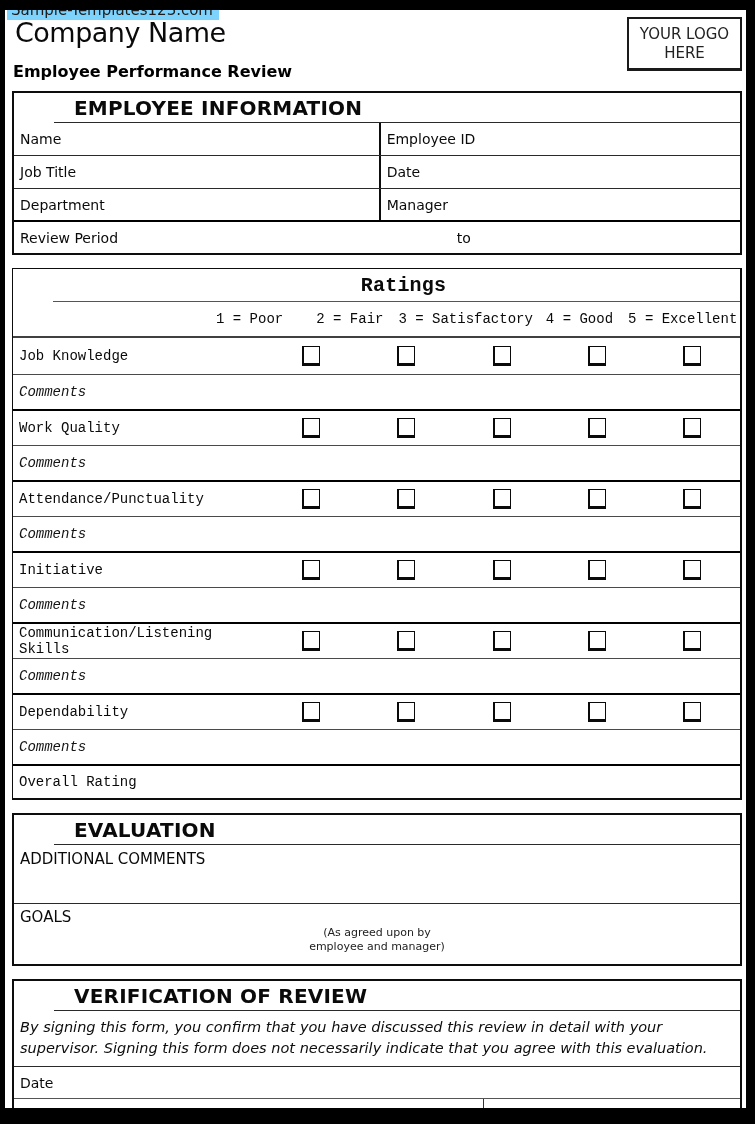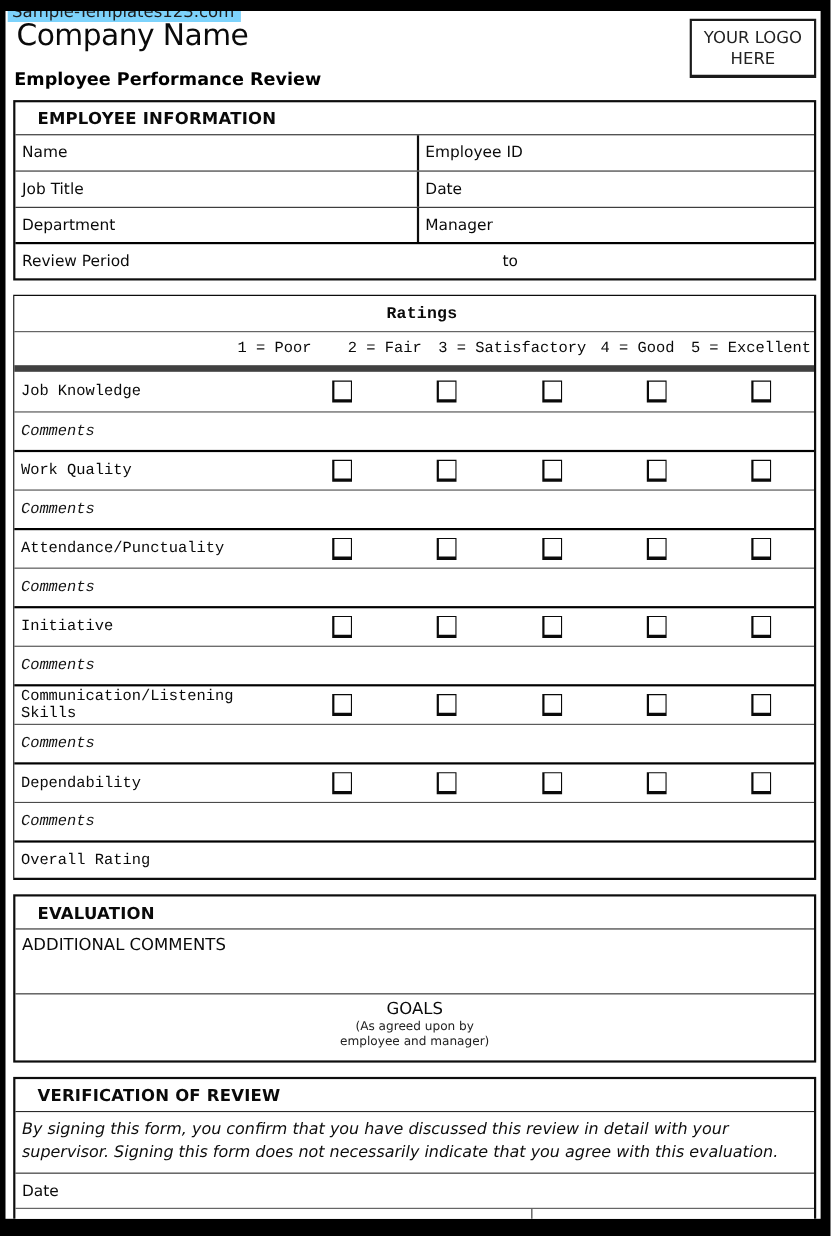--- a/index.html
+++ b/index.html
@@ -35,40 +35,41 @@
     display:flex; flex-direction:column; align-items:center; justify-content:center;
     font-size:15px; color:#222; line-height:1.25; text-align:center;
   }
   .form-title {
     font-size:16px; font-weight:700; margin:14px 0 0 8px; color:#000;
   }
   .tbl {
     width:730px; margin-left:7px; border:2px solid #0d0d0d; background:#fff;
   }
   .tbl-header {
-    font-size:15px; font-weight:700; letter-spacing:0.2px;
+    font-size:20px; font-weight:700; letter-spacing:0.2px;
     padding:5px 6px 4px 20px; height:30px; display:flex; align-items:center;
     border-bottom:1px solid #2a2a2a;
+    margin-left:40px;
   }
   .tbl-header.center { justify-content:center; }
   
   .info-row { display:flex; height:33px; border-bottom:1px solid #2a2a2a; font-size:14px; }
   .info-row .cell { display:flex; align-items:center; padding-left:6px; }
   .info-row .cell.l { width:50.5%; border-right:2px solid #0d0d0d; }
   .info-row .cell.r { flex:1; }
   .info-row.last { border-bottom:2px solid #000;justify-content:flex-end; }
   .period-row { position:relative; height:31px; display:flex; align-items:center; font-size:14px; border-bottom:none; }
   .period-row .lbl { padding-left:6px; }
   .period-row .to { position:absolute; left:61%; }
   
   .tbl.ratings { margin-top:13px; border-width:1px 2px 2px 1px;font-family:Liberation Mono, monospace; }
   .tbl.ratings .tbl-header { height:33px; border-bottom:1px solid #555; }
   .scale-row {
     height:36px; display:flex; align-items:center; font-size:14px;
-    border-bottom:6px solid #404040; white-space:nowrap;
+    border-bottom:2px solid #404040; white-space:nowrap;
   }
   .scale-row span:nth-child(1){ margin-left:203px; }
   .scale-row span:nth-child(2){ margin-left:33px; }
   .scale-row span:nth-child(3){ margin-left:15px; }
   .scale-row span:nth-child(4){ margin-left:13px; }
   .scale-row span:nth-child(5){ margin-left:15px; }
   .rating-row { display:flex; align-items:center; height:36px; font-size:14px; }
   .rating-row .crit { width:250px; padding-left:6px; }
   .rating-row .cb-cell { flex:1; display:flex; justify-content:center; align-items:center; }
   .cb {
@@ -83,21 +84,21 @@
   }
   .group-sep { border-top:2px solid #000; }
   .overall-row {
     height:34px; display:flex; align-items:center; padding-left:6px;
     font-size:14px; border-top:2px solid #000;
   }
   
   .tbl.eval { margin-top:13px; }
   .eval-comments { height:59px; padding:5px 6px; font-size:15px; border-bottom:1px solid #2a2a2a; }
   .eval-goals { height:60px; padding:4px 6px; }
-  .eval-goals .goals-lbl { font-size:15px;text-align:center; }
+  .eval-goals .goals-lbl { font-size:15px; }
   .eval-goals .goals-note { font-size:11px; color:#222; line-height:1.3;text-align:center; }
   
   .tbl.verify { margin-top:13px; }
   .verify-disclaimer {
     padding:6px 6px 7px 6px; font-size:14.5px; font-style:italic; line-height:1.45;
     border-bottom:1px solid #2a2a2a; color:#0d0d0d;
   }
   .sig-row { display:flex; height:32px; font-size:14px; border-bottom:1px solid #555; }
   .sig-row:last-child { border-bottom:none; }
   .sig-row .cell { display:flex; align-items:center; padding-left:6px; }

